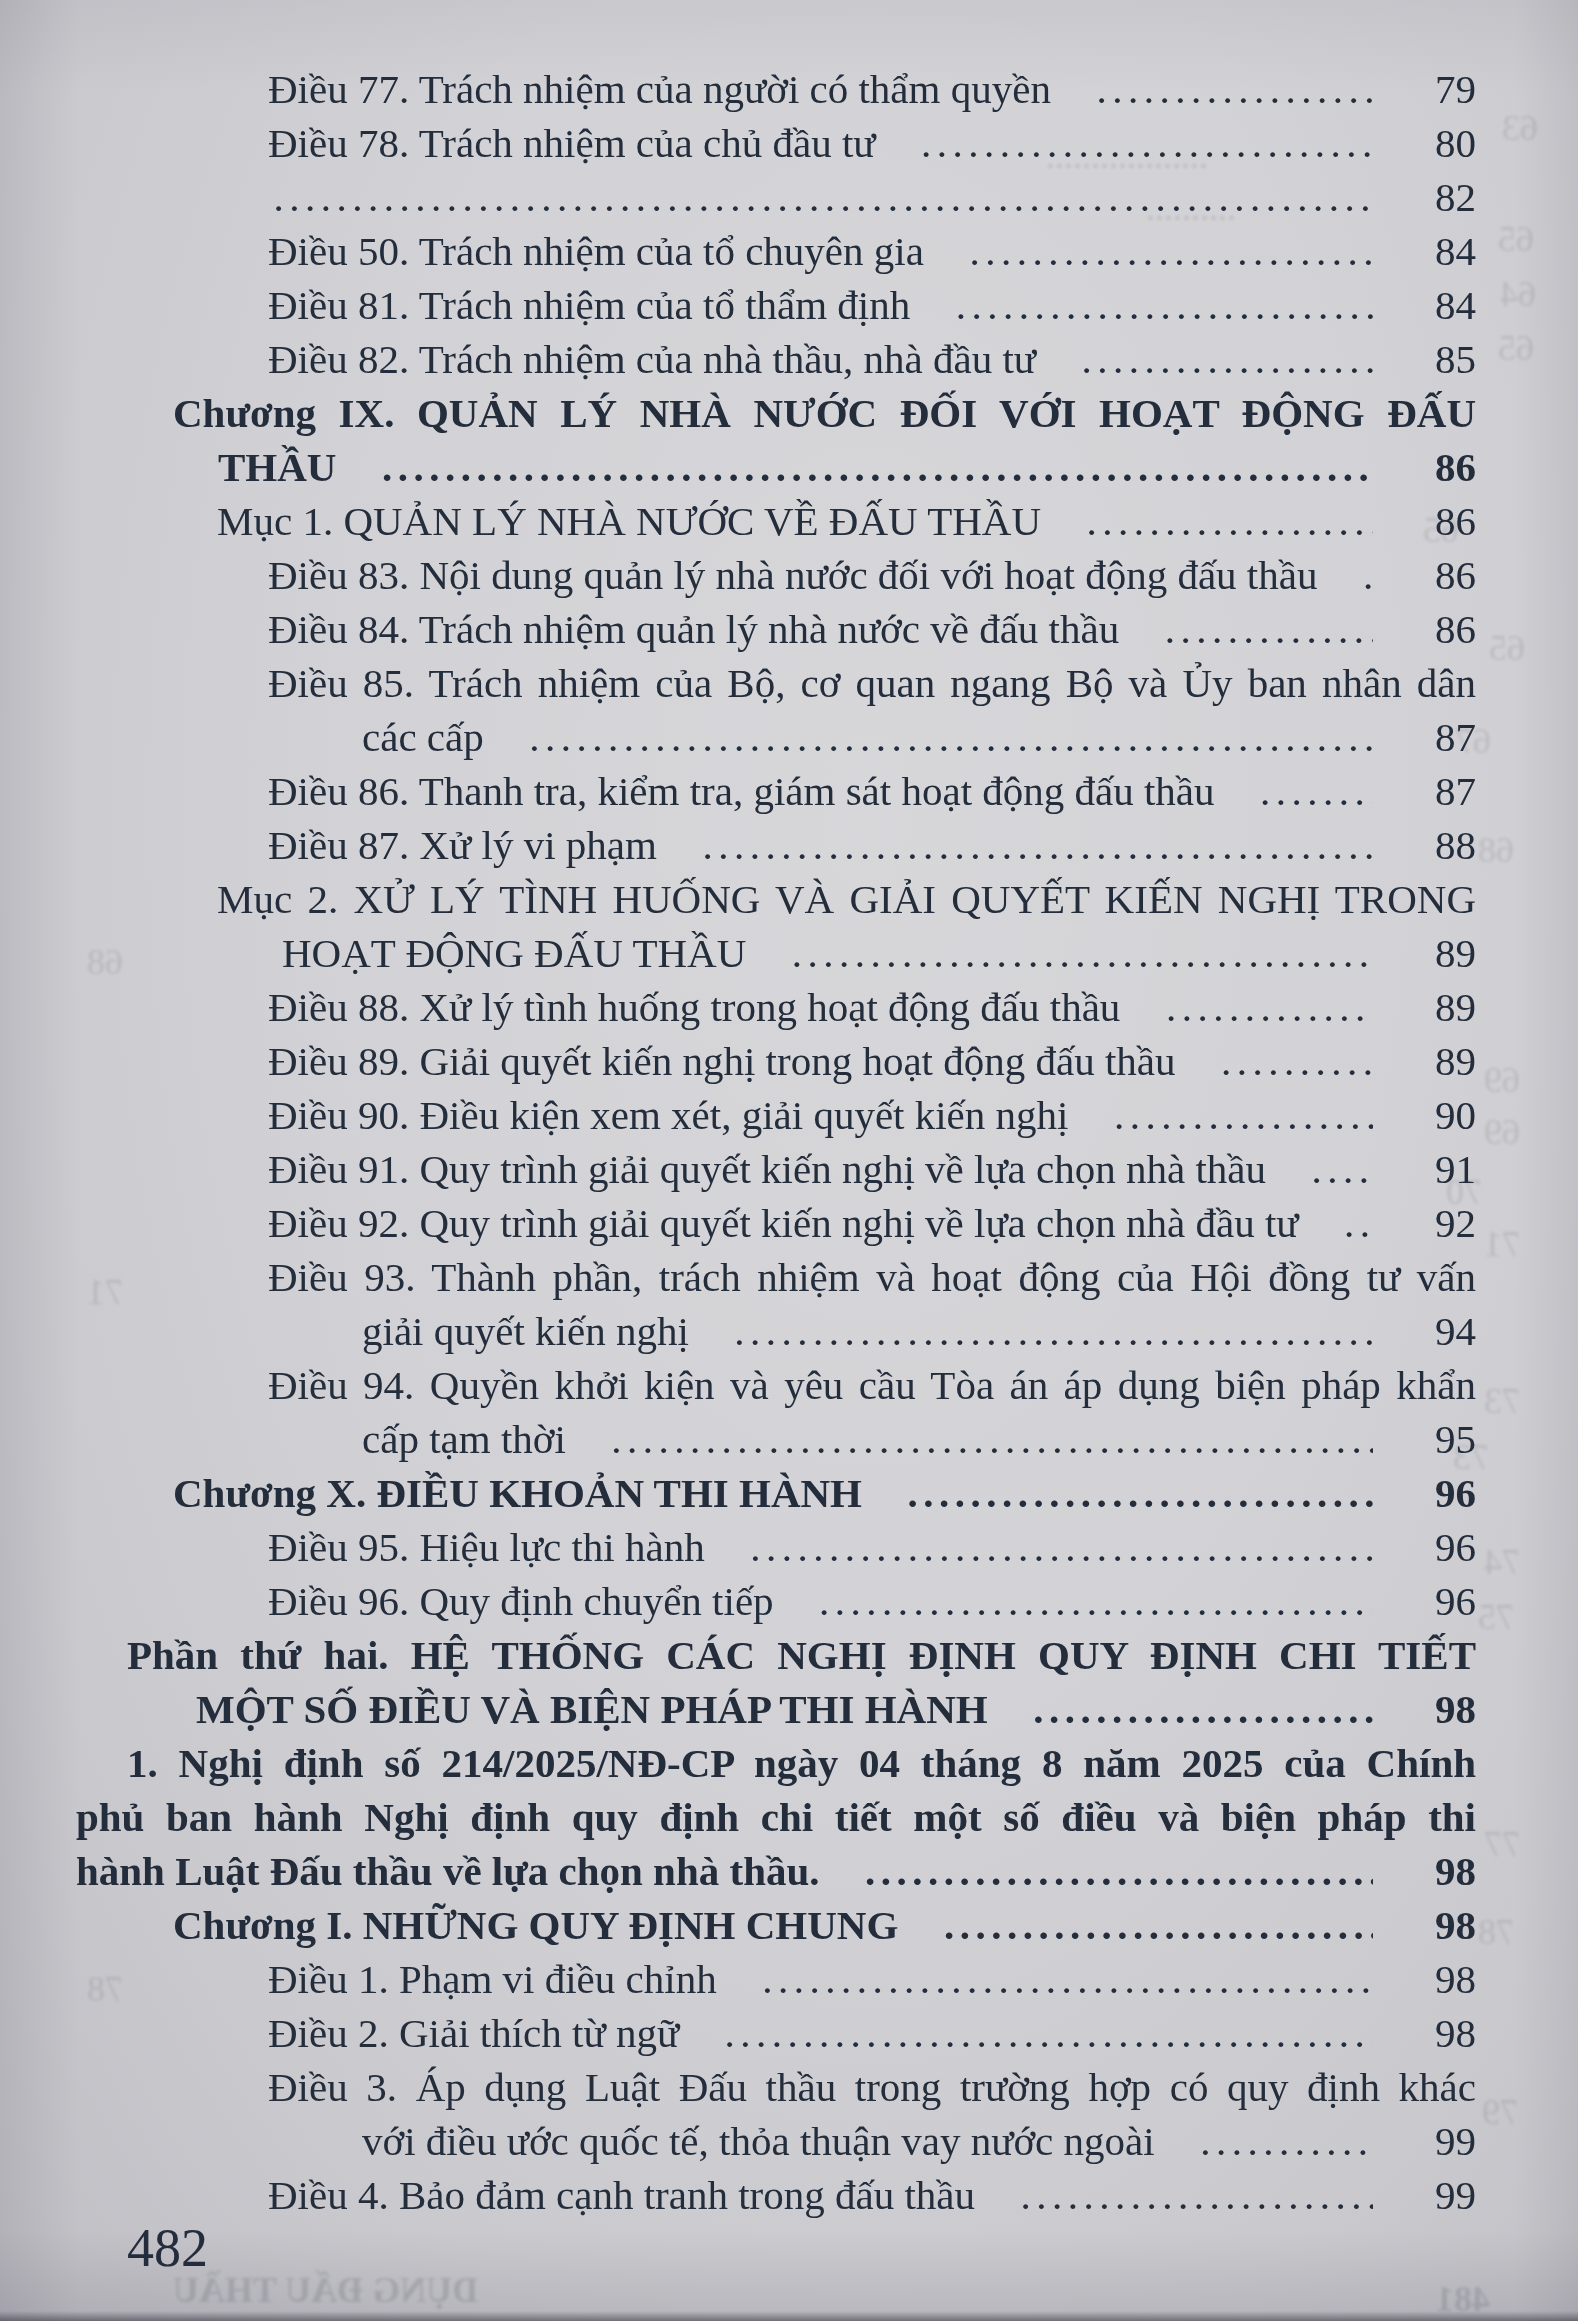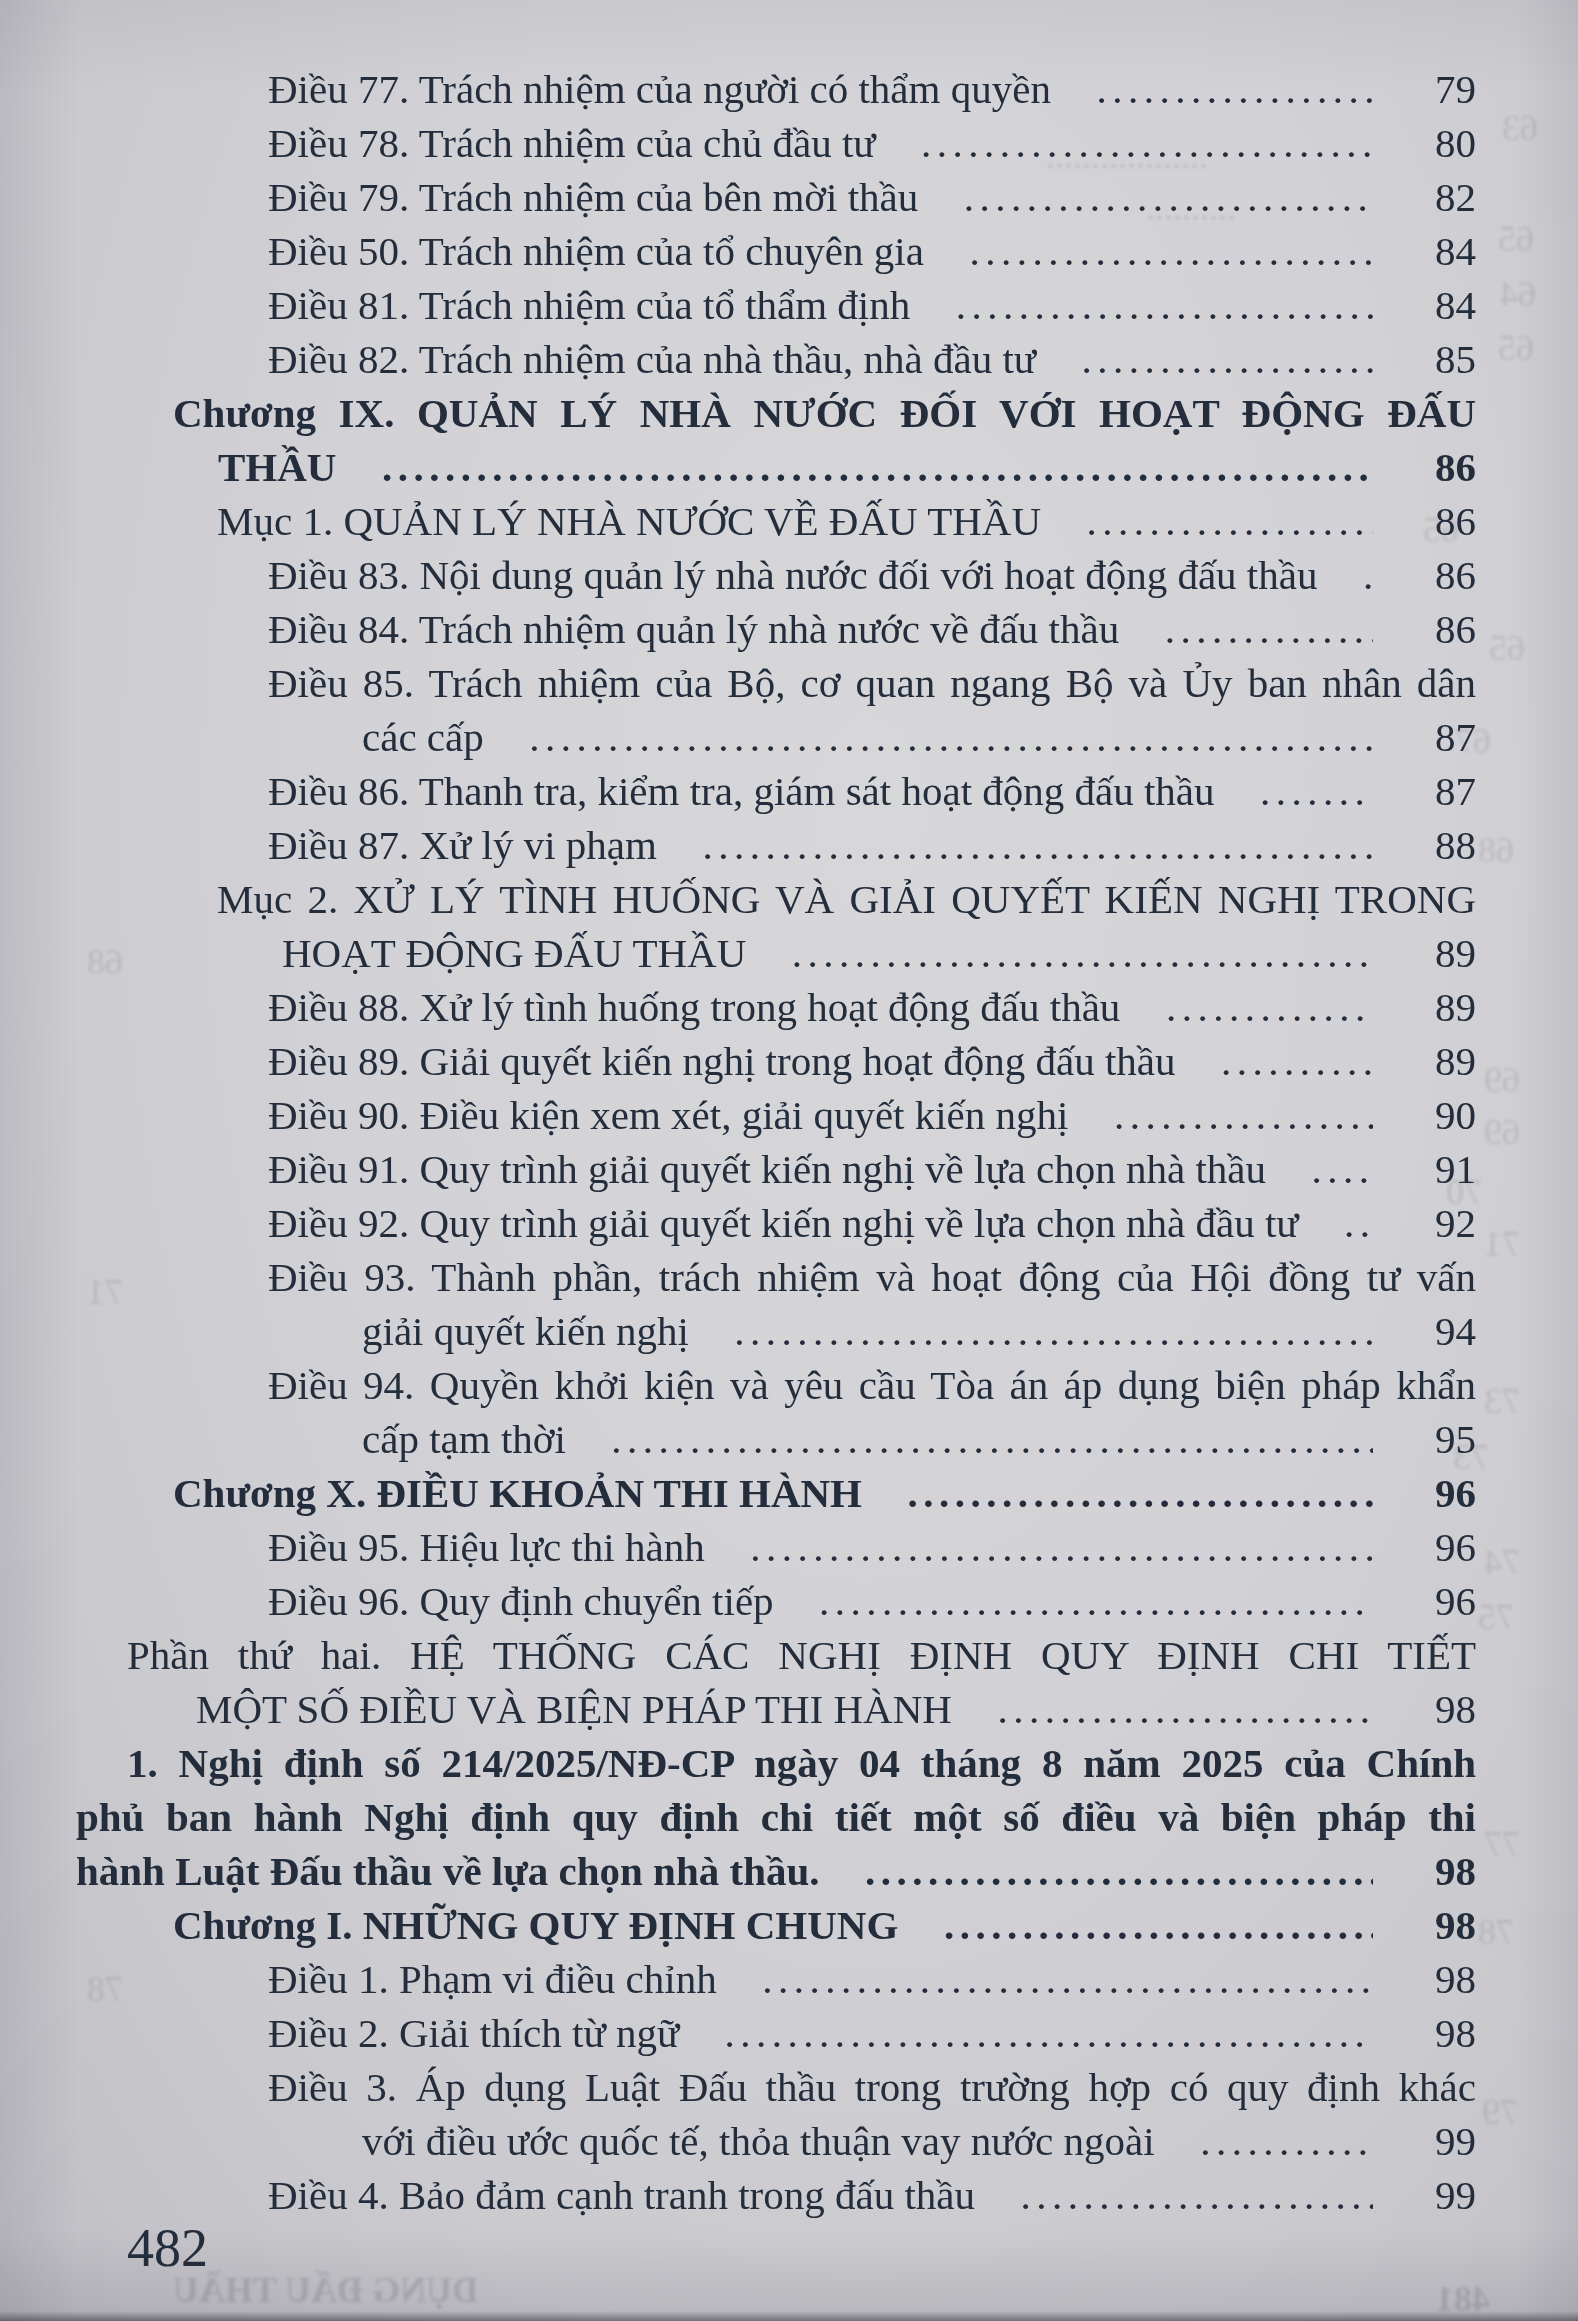--- a/index.html
+++ b/index.html
@@ -58,21 +58,21 @@
   .pg { flex: 0 0 auto; min-width: 58px; text-align: right; }
 
   
   .entry .line       { margin-right: 102px; }
   .entry.dieu .line        { margin-left: 268px; }
   .entry.dieu .line.cont   { margin-left: 362px; }
   .entry.chuong .line      { margin-left: 173px; font-weight: bold; }
   .entry.chuong .line.cont { margin-left: 218px; }
   .entry.muc .line         { margin-left: 217px; }
   .entry.muc .line.cont    { margin-left: 282px; }
-  .entry.phan .line        { margin-left: 127px; font-weight: normal; }
+  .entry.phan .line        { margin-left: 127px; font-weight: bold; }
   .entry.phan .line.cont   { margin-left: 196px; }
   .entry.nghidinh .line       { margin-left: 127px; font-weight: bold; }
   .entry.nghidinh .line.cont  { margin-left: 76px; }
 
   .footer {
     position: absolute; left: 127px; top: 2217px; z-index: 2;
     font-size: 54px;
   }
 </style>
 </head>
@@ -117,21 +117,20 @@
     </div>
     <div class="entry dieu">
       <div class="line last">
         <span class="txt">Điều 78. Trách nhiệm của chủ đầu tư</span>
         <span class="leader"></span>
         <span class="pg">80</span>
       </div>
     </div>
     <div class="entry dieu">
       <div class="line last">
-        <span class="txt">Điều 79. Trách nhiệm của bên mời thầu</span>
         <span class="leader"></span>
         <span class="pg">82</span>
       </div>
     </div>
     <div class="entry dieu">
       <div class="line last">
         <span class="txt">Điều 50. Trách nhiệm của tổ chuyên gia</span>
         <span class="leader"></span>
         <span class="pg">84</span>
       </div>

